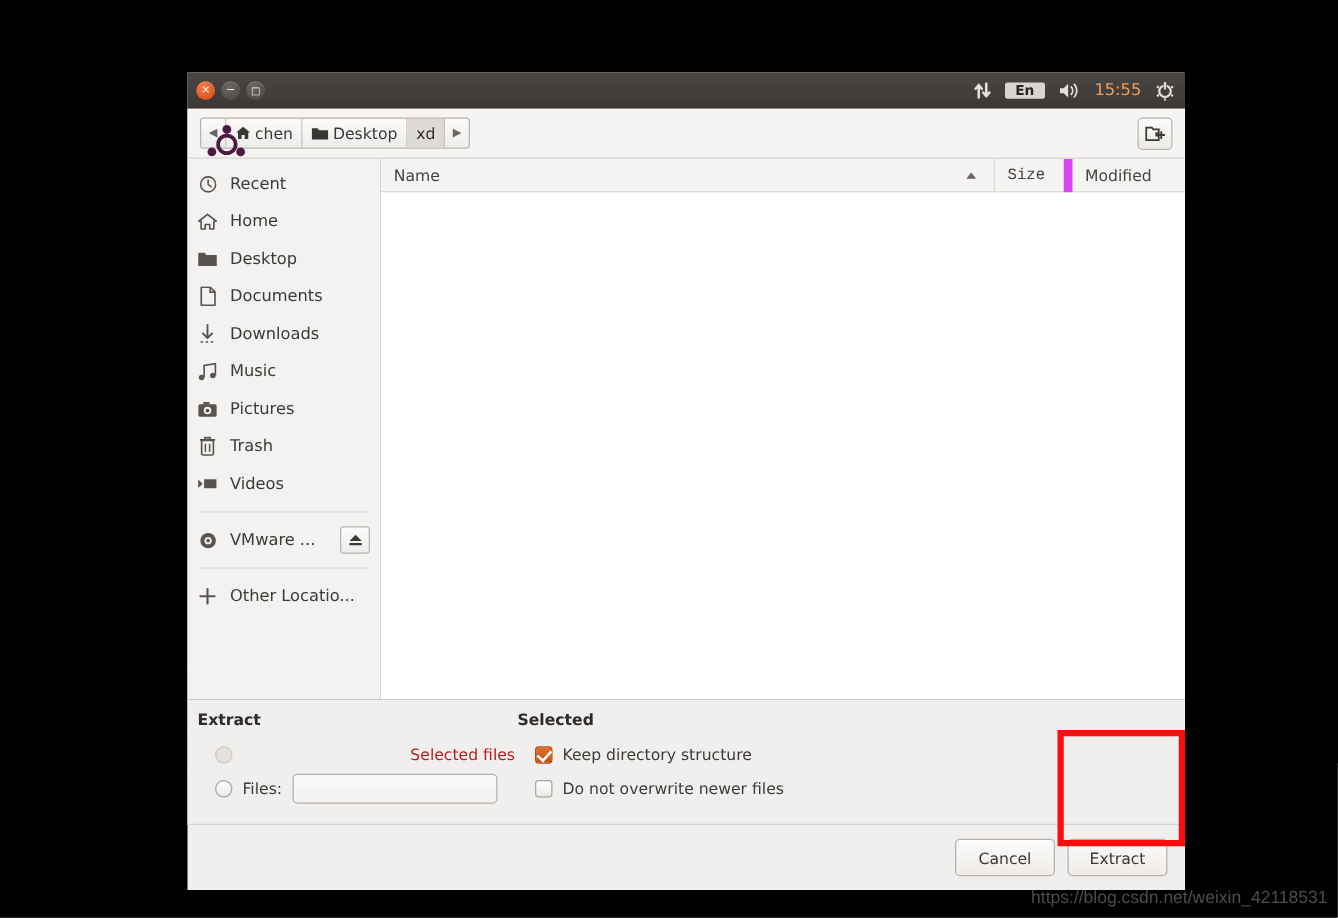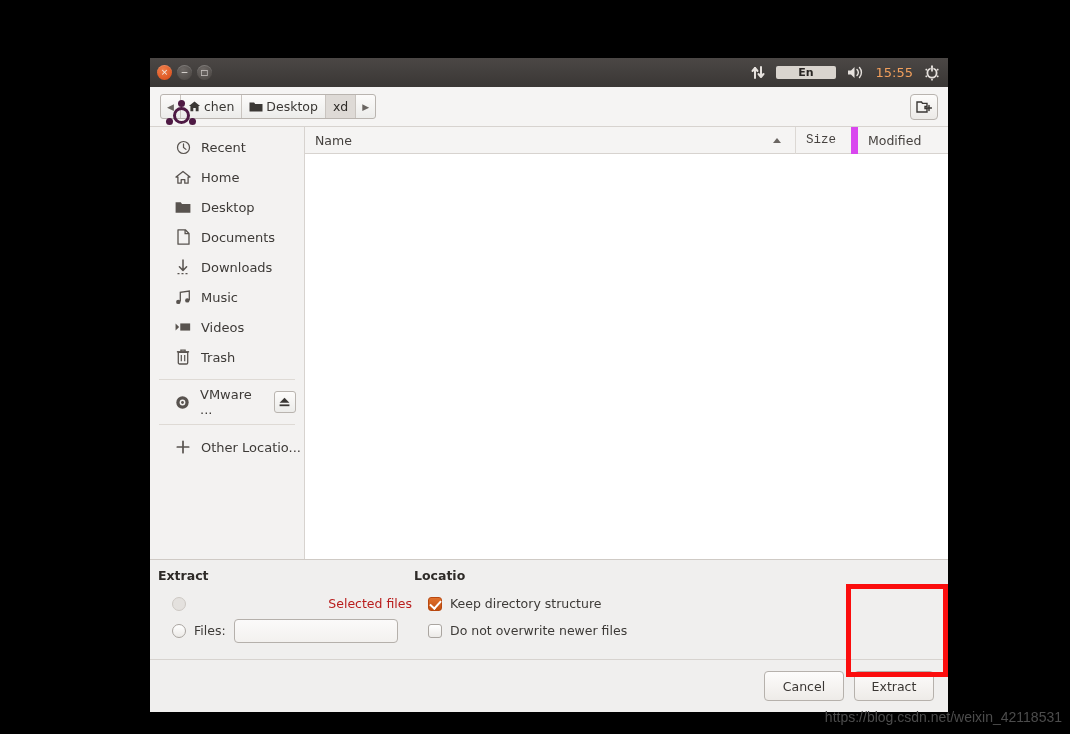--- a/index.html
+++ b/index.html
@@ -125,21 +125,21 @@
         box-shadow: inset 0 1px 0 rgba(255,255,255,.18); }
   .wb.close { background: radial-gradient(circle at 40% 32%, #f07f4a, #d64613); }
   .wb span { position:absolute; inset:0; color:#f2eeea; font-size:9px; line-height:15px; text-align:center; }
   .wb.max span { font-size:8px; }
 
   #indicators {
     position:absolute; right:8px; top:0; height:29px; display:flex; align-items:center; gap:11px;
     color:#e6e1dd; font-size:12.5px;
   }
   #indicators .ind { display:flex; align-items:center; line-height:1; }
-  .kbd-badge { background:#d9d4ce; color:#2a2624; border-radius:2px; padding:1px 22px; font-size:11px; font-weight:bold;}
+  .kbd-badge { background:#d9d4ce; color:#2a2624; border-radius:2px; padding:1px 8px; font-size:11px; font-weight:bold;}
   .clock { color:#f29f5c; font-size:13px; }
 
   
   #toolbar {
     height: 40px; background:#f5f4f3; border-bottom:1px solid #d7d3cf;
     display:flex; align-items:center; padding:0 10px; position:relative;
   }
   .crumbs { display:flex; align-items:stretch; height:25px; border:1px solid #b9b4af; border-radius:3px;
             background:linear-gradient(#fcfbfa,#ececea); overflow:hidden; }
   .crumb { display:flex; align-items:center; gap:3px; padding:0 7px; font-size:12.5px; color:#3a3734;
@@ -148,21 +148,21 @@
   .crumb.arrow { padding:0 6px; color:#6a6561; font-size:9px; }
   .crumb.current { background:#dedad6; color:#2e2b28; }
   .newfolder {
     position:absolute; right:10px; width:28px;height:26px; border:1px solid #b9b4af; border-radius:4px;
     background:linear-gradient(#fdfcfb,#eceae7); display:flex;align-items:center;justify-content:center;
   }
 
   
   #body { display:flex; height:432px; }
   #places { width:155px; background:#f3f2f1; border-right:1px solid #d7d3cf; padding-top:5px; }
-  .place { display:flex; align-items:center; gap:10px; height:30px; padding-left:25px; font-size:13px; color:#3d3a37; }
+  .place { display:flex; align-items:center; gap:10px; height:30px; padding-left:8px; font-size:13px; color:#3d3a37; }
   .place .pi { width:16px; display:flex; justify-content:center; align-items:center; color:#58534f; }
   .sep { height:1px; background:#dedad5; margin:7px 9px; }
   .eject { margin-left:auto; margin-right:8px; width:24px;height:22px;border:1px solid #b9b4af;border-radius:3px;
            background:linear-gradient(#fdfcfb,#ececea); display:flex;align-items:center;justify-content:center;}
 
   #listpane { flex:1; background:#fff; display:flex; flex-direction:column; }
   #colheads { display:flex; height:27px; background:#f5f4f3; border-bottom:1px solid #d7d3cf; align-items:center;
               font-size:12.5px; color:#46423f; }
   .ch { padding:0 10px; height:27px; display:flex; align-items:center;gap:44px; }
   .ch.name { flex:1; justify-content:space-between; border-right:1px solid #dcd8d4; }
@@ -404,41 +404,52 @@
           <span class="pi">
             <svg width="16" height="15" viewBox="0 0 16 15">
                 <path d="M5.3 11.6V2.4l9-1.4v9.2" fill="none" stroke="#58534f" stroke-width="1.3"></path>
                 <circle cx="3.3" cy="11.9" r="2.2" fill="#58534f"></circle>
                 <circle cx="12.3" cy="10.4" r="2.2" fill="#58534f"></circle>
               </svg>
           </span>
           <span>Music</span>
         </div>
 
-
-        <div class="place">
-          <span class="pi">
-            <svg width="17" height="12" viewBox="0 0 17 12">
-                <path d="M0.6 2.3l3.8 3.6-3.8 3.7z" fill="#58534f"></path>
-                <rect x="5.6" y="2.2" width="10.5" height="7.6" fill="#58534f"></rect>
-              </svg>
-          </span>
-          <span>Videos</span>
+        <div class="place">
+          <span class="pi">
+            <svg width="16" height="13" viewBox="0 0 16 13">
+                <rect x="0.7" y="2.4" width="14.6" height="9.9" rx="1.3" fill="#58534f"></rect>
+                <rect x="4.6" y="0.6" width="5" height="2.2" fill="#58534f"></rect>
+                <circle cx="8" cy="7.4" r="3" fill="#f3f2f1"></circle>
+                <circle cx="8" cy="7.4" r="1.5" fill="#58534f"></circle>
+              </svg>
+          </span>
+          <span>Pictures</span>
         </div>
 
         <div class="place">
           <span class="pi">
             <svg width="14" height="16" viewBox="0 0 14 16">
                 <path d="M0.9 2.8h12.2" stroke="#58534f" stroke-width="1.4"></path>
                 <path d="M4.9 2.6V1.1h4.2v1.5" fill="none" stroke="#58534f" stroke-width="1.3"></path>
                 <path d="M2.3 3.4h9.4v10.3a1.3 1.3 0 01-1.3 1.3H3.6a1.3 1.3 0 01-1.3-1.3z" fill="none" stroke="#58534f" stroke-width="1.3"></path>
                 <path d="M5.3 6v6.3M8.7 6v6.3" stroke="#58534f" stroke-width="1.2"></path>
               </svg>
           </span>
           <span>Trash</span>
+        </div>
+
+        <div class="place">
+          <span class="pi">
+            <svg width="17" height="12" viewBox="0 0 17 12">
+                <path d="M0.6 2.3l3.8 3.6-3.8 3.7z" fill="#58534f"></path>
+                <rect x="5.6" y="2.2" width="10.5" height="7.6" fill="#58534f"></rect>
+              </svg>
+          </span>
+          <span>Videos</span>
         </div>
 
         <div class="sep"></div>
 
         <div class="place">
           <span class="pi">
             <svg width="15" height="15" viewBox="0 0 16 16">
                 <circle cx="8" cy="8" r="6.6" fill="#58534f"></circle>
                 <circle cx="8" cy="8" r="3.1" fill="#f3f2f1"></circle>
                 <circle cx="8" cy="8" r="1.5" fill="#58534f"></circle>
@@ -494,21 +505,21 @@
         </div>
 
         <div class="optrow">
           <span class="radio"></span>
           <span>Files:</span>
           <input class="filesinput" type="text" placeholder="" style="">
         </div>
       </div>
 
       <div class="optcol right">
-        <div class="opttitle">Locatio</div>
+        <div class="opttitle">Selected</div>
 
         <div class="optrow">
           <span class="check on"></span>
           <span>Keep directory structure</span>
         </div>
 
         <div class="optrow">
           <span class="check"></span>
           <span>Do not overwrite newer files</span>
         </div>

